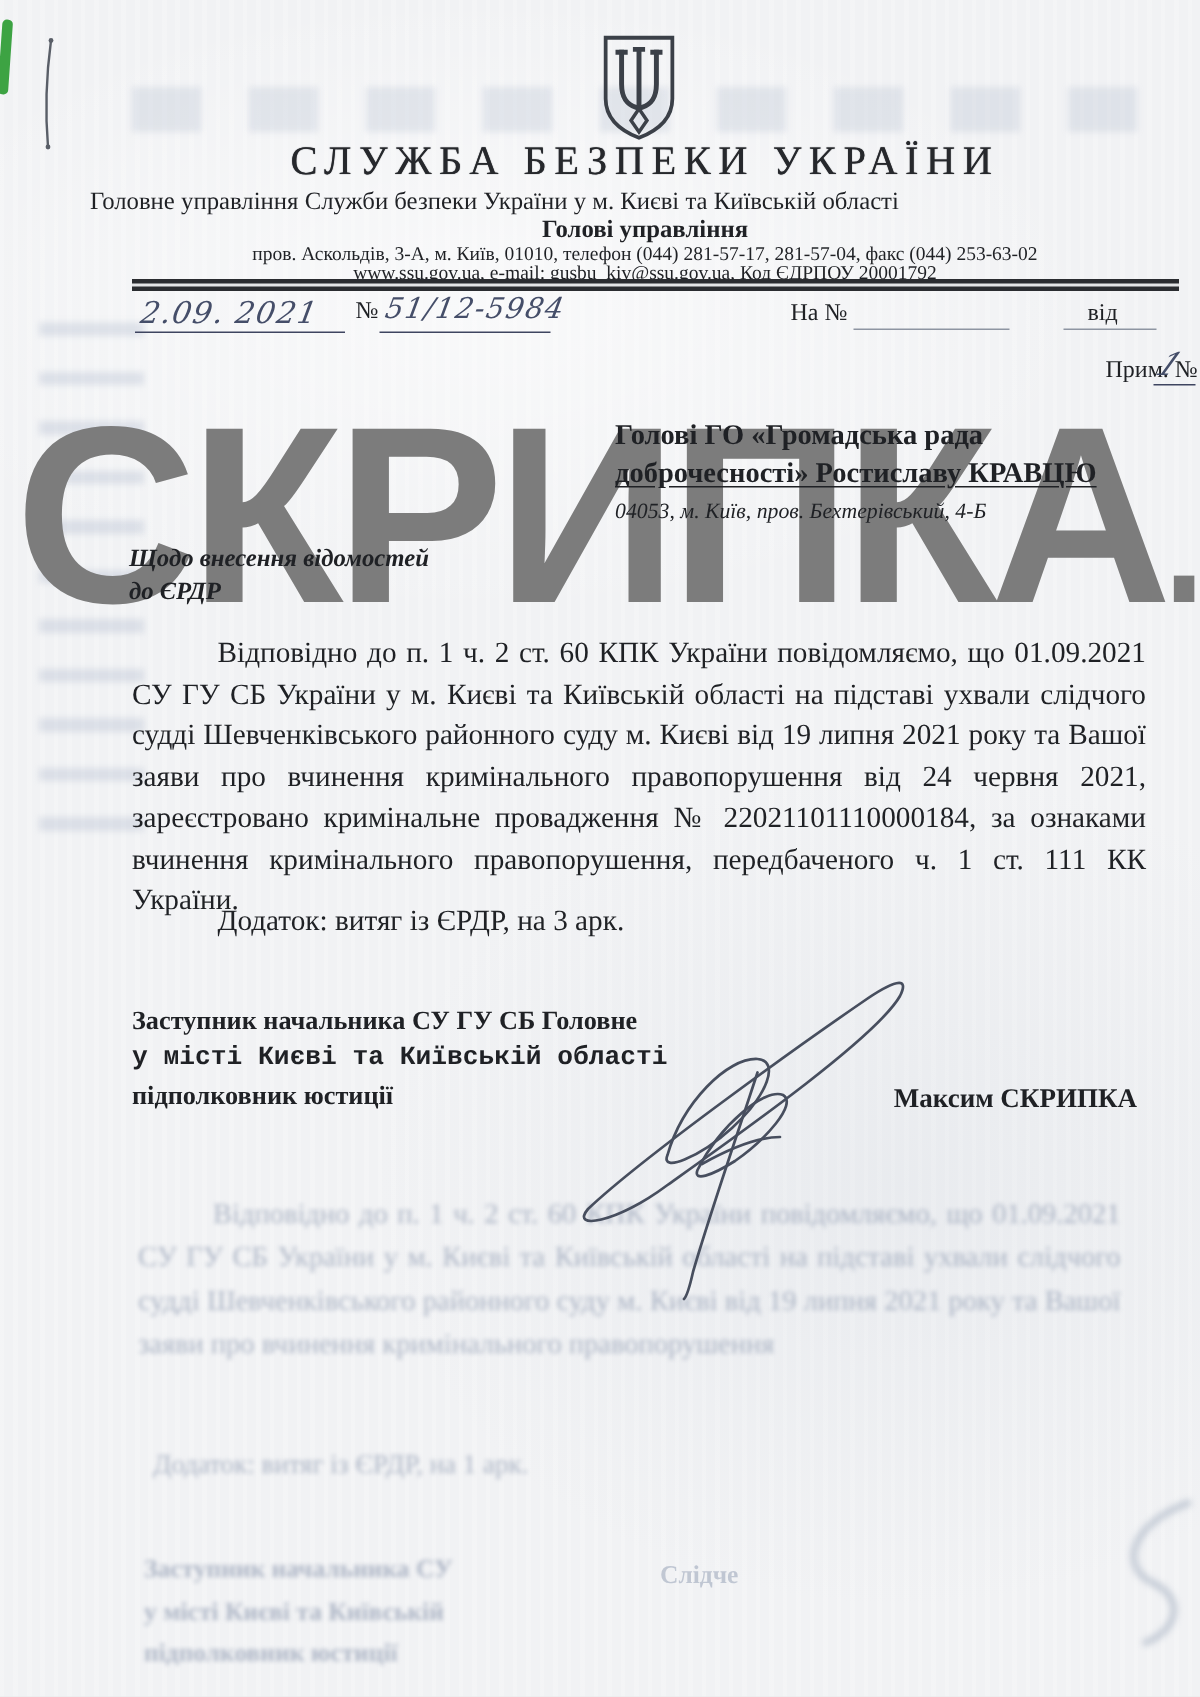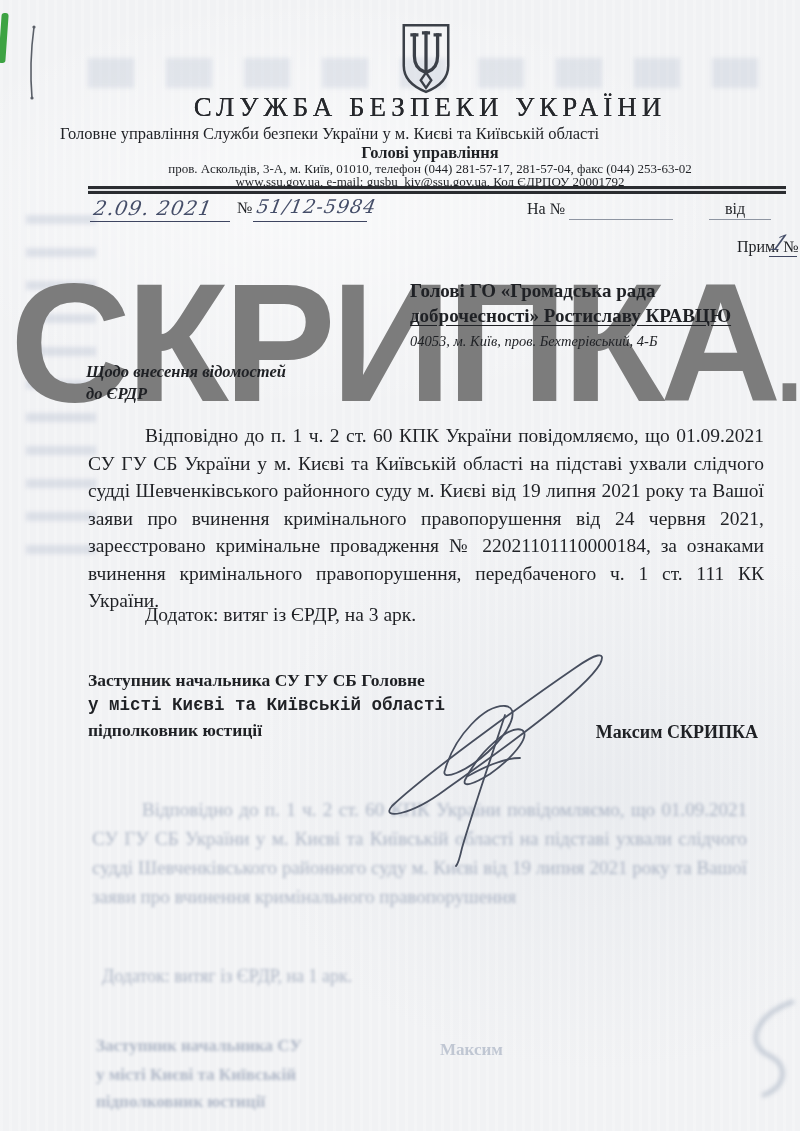--- a/index.html
+++ b/index.html
@@ -81,21 +81,21 @@
 
 <div class="page">
 
   <div class="abs ghost-layer ghost-top-band"></div>
   <div class="abs ghost-layer ghost-left-col"></div>
   <div class="abs ghost-layer ghost-text ghost-par">Відповідно до п. 1 ч. 2 ст. 60 КПК України повідомляємо, що 01.09.2021 СУ ГУ СБ України у м. Києві та Київській області на підставі ухвали слідчого судді Шевченківського районного суду м. Києві від 19 липня 2021 року та Вашої заяви про вчинення кримінального правопорушення</div>
   <div class="abs ghost-layer ghost-text ghost-att">Додаток: витяг із ЄРДР, на 1 арк.</div>
   <div class="abs ghost-layer ghost-text ghost-sig1">Заступник начальника СУ</div>
   <div class="abs ghost-layer ghost-text ghost-sig2">у місті Києві та Київській</div>
   <div class="abs ghost-layer ghost-text ghost-sig3">підполковник юстиції</div>
-  <div class="abs ghost-layer ghost-name">Максим</div>
+  <div class="abs ghost-layer ghost-name">Слідче</div>
   <svg class="abs ghost-layer ghost-curve" viewBox="0 0 80 115">
     <path d="M72,12 C34,26 26,54 48,65 C70,75 66,96 44,105" fill="none" stroke="#9fabbd" stroke-width="5" stroke-linecap="round"></path>
   </svg>
 
   <div class="abs watermark">
     <span class="wm-main">СКРИПКА</span>
       <span class="wm-suffix">.UA</span>
   </div>
 
   <div class="abs green-mark"></div>

